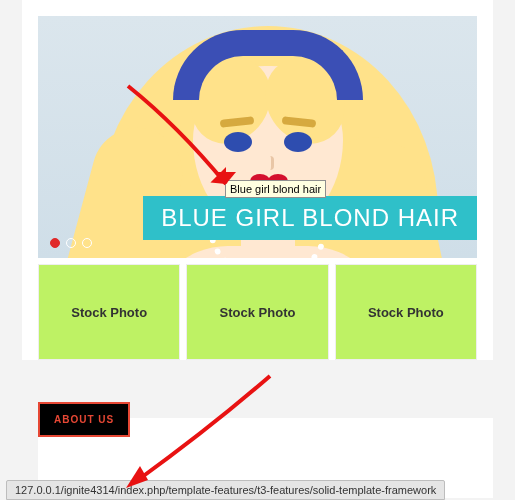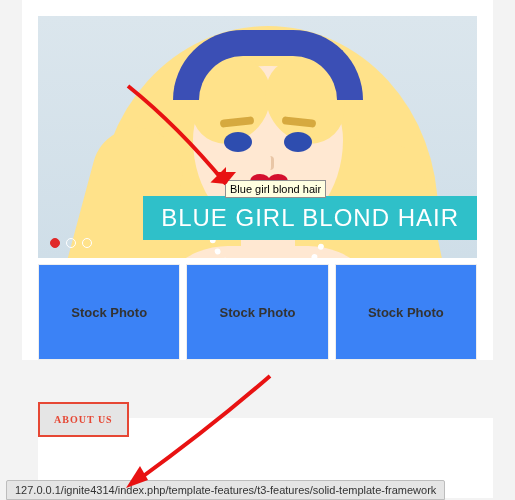--- a/index.html
+++ b/index.html
@@ -66,32 +66,32 @@
   .dot{width:10px;height:10px;border-radius:50%;border:1.5px solid #fff;}
   .dot.active{background:#e02a2a;border-color:#e02a2a;}
 
   
   .arrow{position:absolute;z-index:20;}
   .arrow-line{stroke:#e81212;stroke-width:4;fill:none;}
   .arrow-head{fill:#e81212;}
 
   
   .thumbs{display:flex;gap:6px;margin-top:6px;}
-  .thumb{flex:1;height:96px;background:#3b82f6;border:1px solid #eee;display:flex;align-items:center;justify-content:center;color:#333;font-size:13px;font-weight:600;text-align:center;}
+  .thumb{flex:1;height:96px;background:#bef264;border:1px solid #eee;display:flex;align-items:center;justify-content:center;color:#333;font-size:13px;font-weight:600;text-align:center;}
 
   
   .about-card{
     position:absolute; left:38px; right:22px; top:418px;
     background:#fff; height:80px;
   }
   .about-tab{
     position:absolute; top:-16px; left:0;
     border:2px solid #e64734; color:#e64734;
     font-size:10px; letter-spacing:1px; font-weight:600;
-    padding:10px 14px; background:#e5e5e5;font-family:Liberation Serif, serif;
+    padding:10px 14px; background:#000000;
   }
 
   
   .statusbar{
     position:absolute; left:6px; bottom:0;
     background:#e5e5e5; border:1px solid #bdbdbd;
     border-radius:2px 2px 0 0;
     font-size:11px; color:#333;
     padding:3px 8px;
   }

